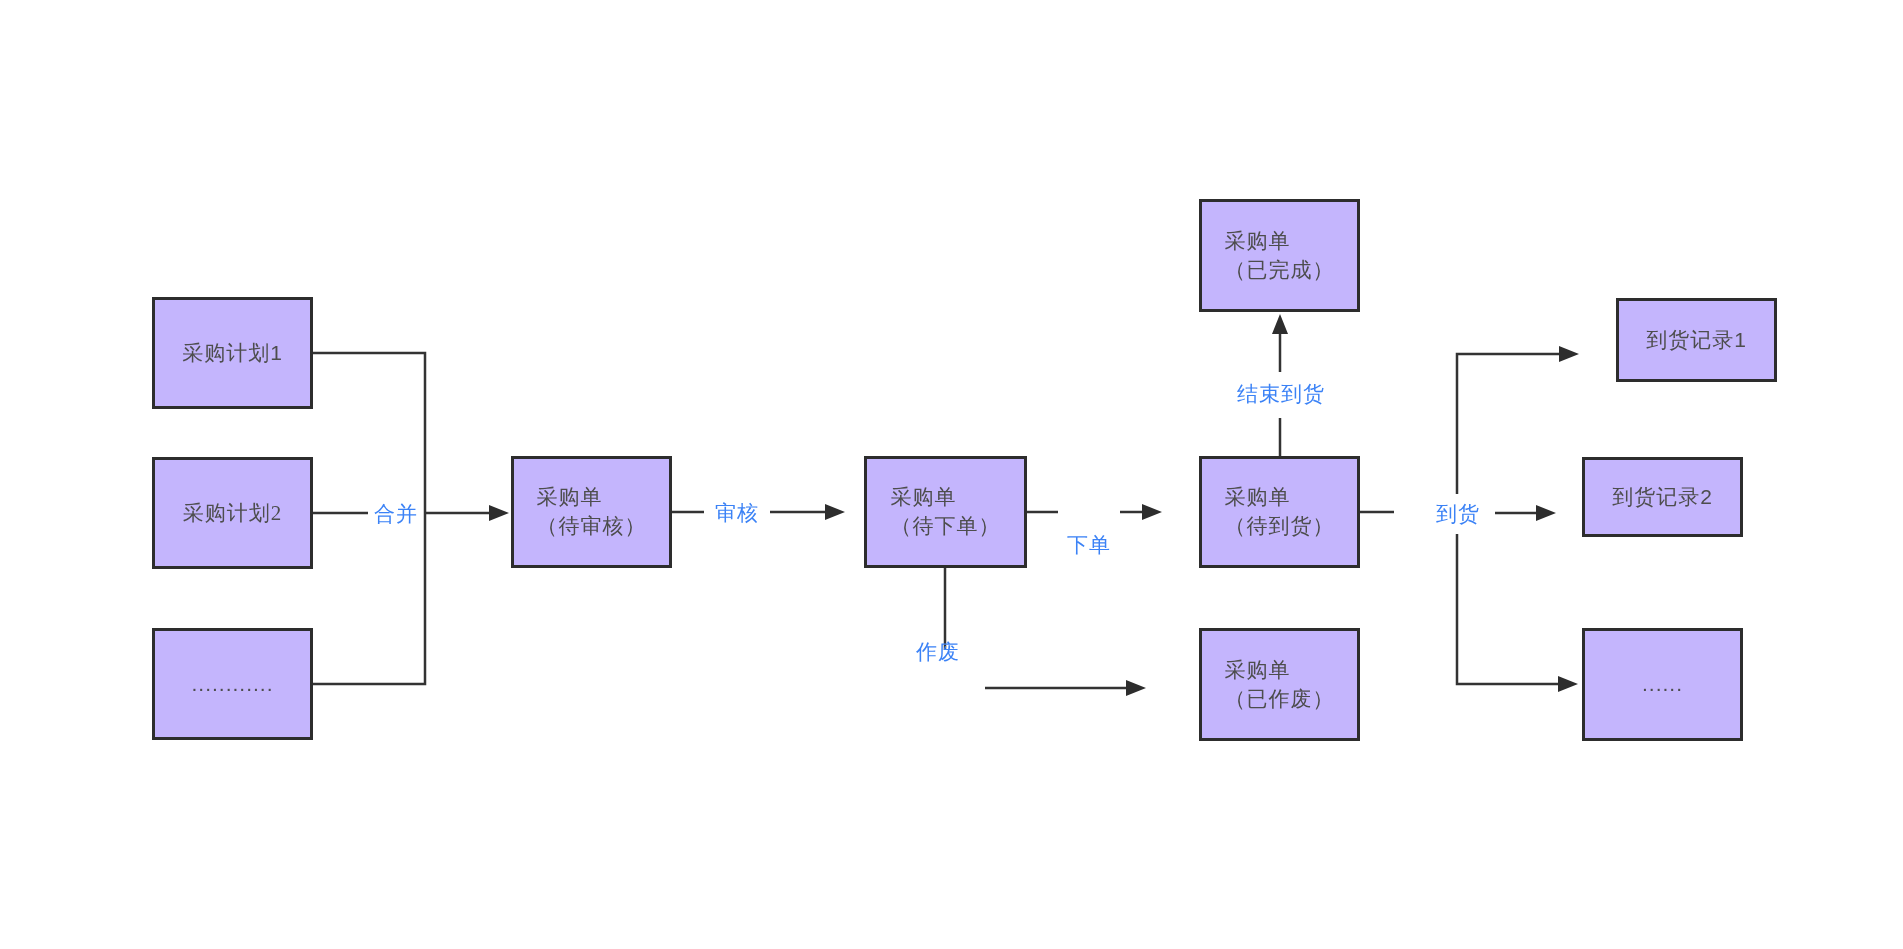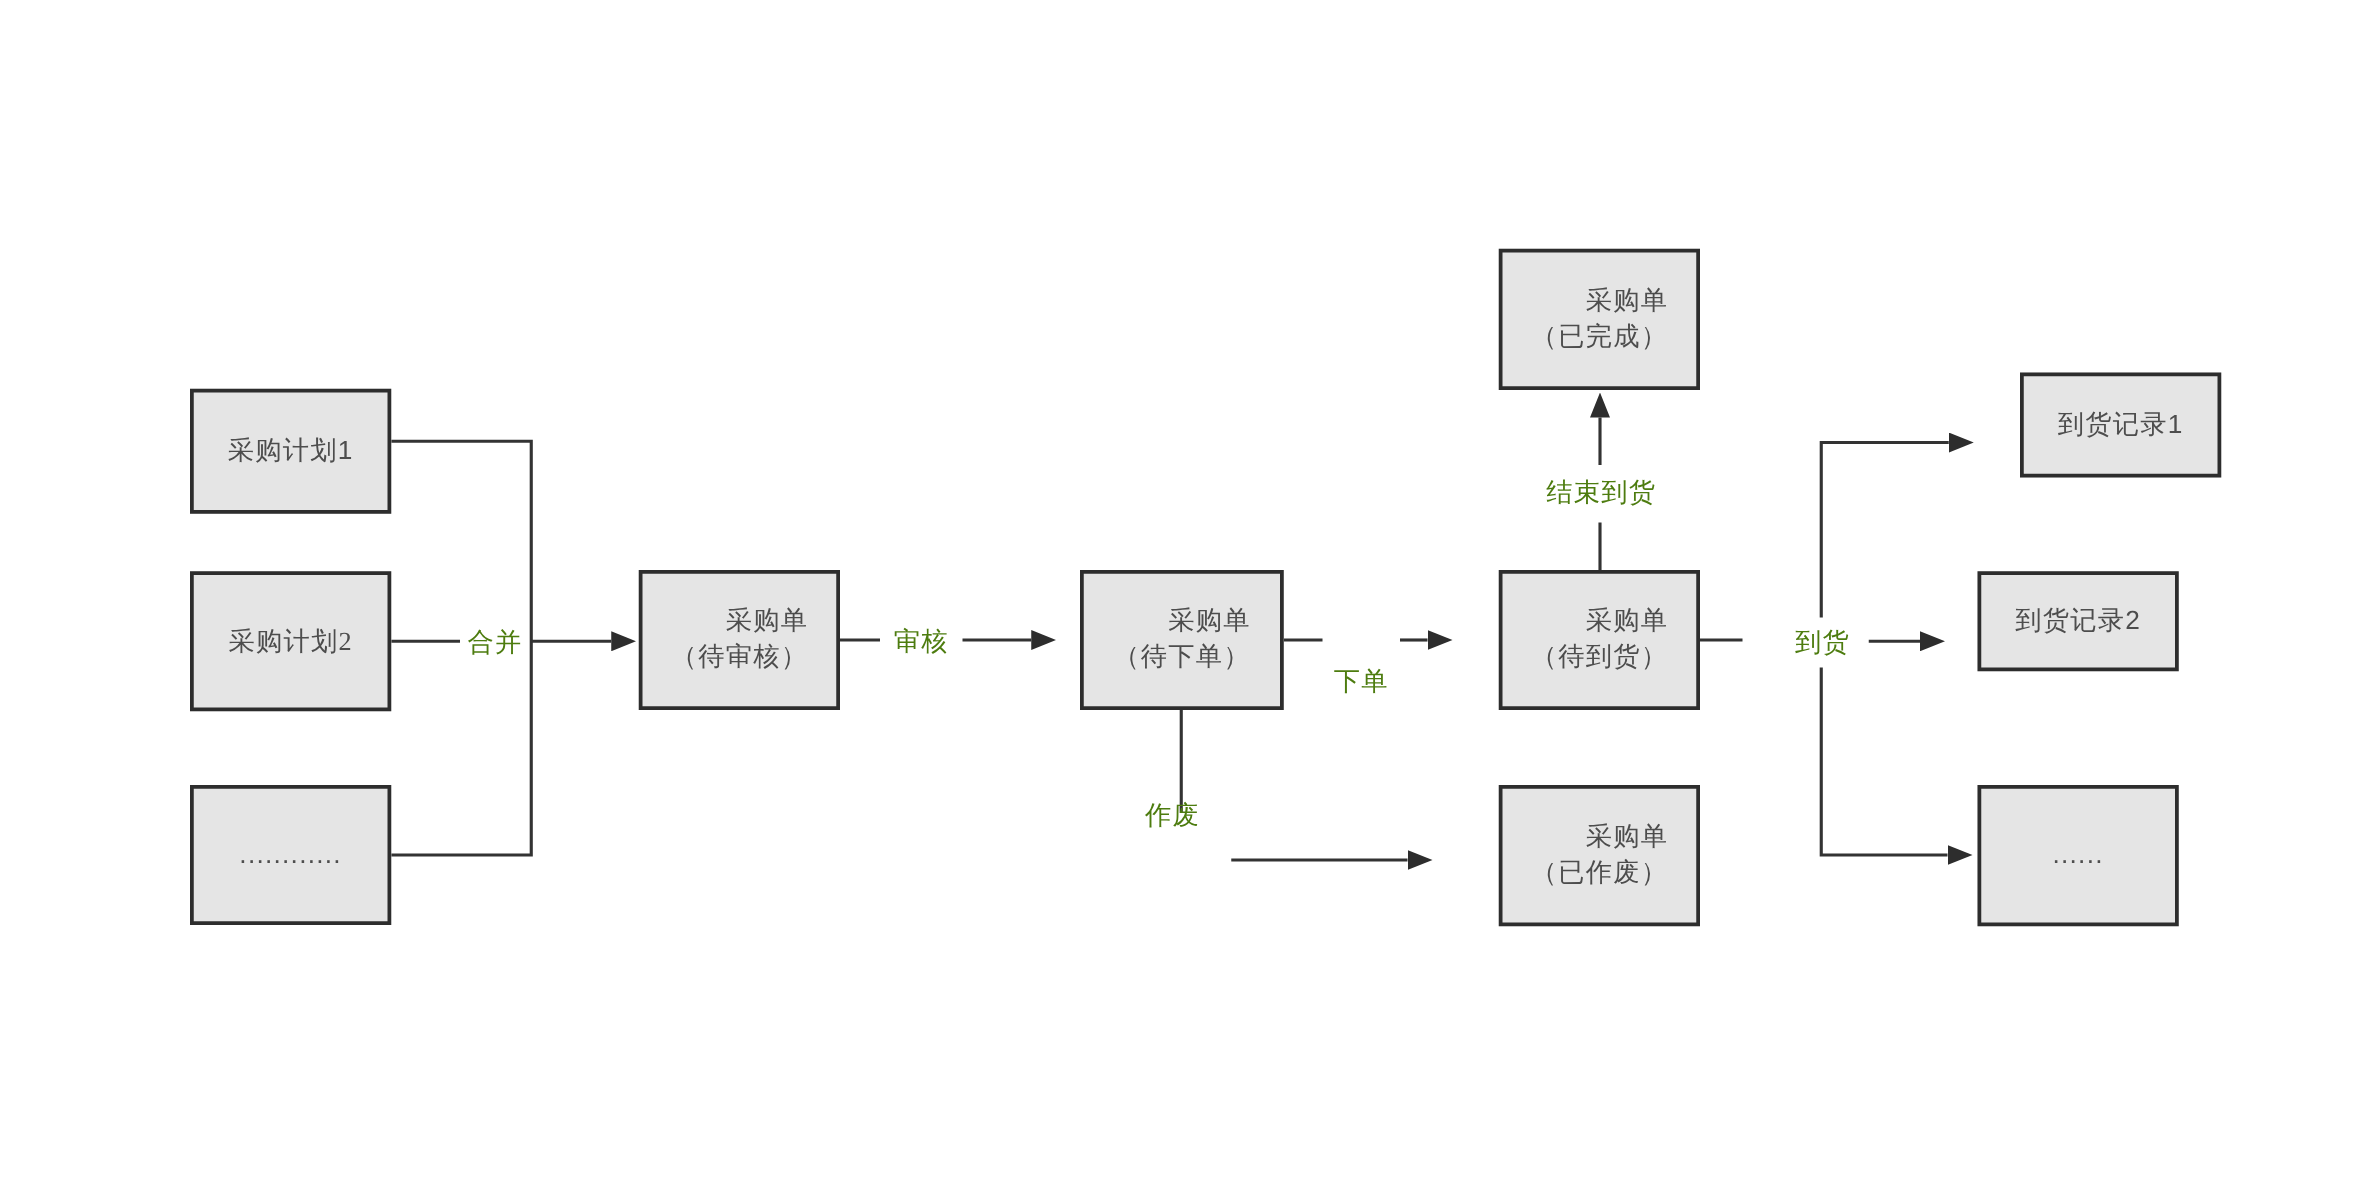--- a/index.html
+++ b/index.html
@@ -20,42 +20,42 @@
     left: 0;
     top: 0;
     width: 1903px;
     height: 949px;
     pointer-events: none;
   }
   .node {
     position: absolute;
     box-sizing: border-box;
     border: 3px solid #2d2d2d;
-    background: #e5e5e5;
+    background: #c4b5fd;
     color: #4d4d4d;
     font-size: 21px;
     line-height: 1.38;
     display: flex;
     align-items: center;
     justify-content: center;
-    text-align: right;
+    text-align: left;
     white-space: pre-line;
     letter-spacing: 1px;
   }
   .edge-label {
     position: absolute;
     transform: translate(-50%, -50%);
-    color: #4d7c0f;
+    color: #3b82f6;
     font-size: 21px;
     white-space: nowrap;
     letter-spacing: 1px;
     text-align: center;
   }
   
-  #n-plan1     { left: 152px;  top: 311px; width: 161px; height: 100px; }
+  #n-plan1     { left: 152px;  top: 297px; width: 161px; height: 112px; }
   #n-plan2     { left: 152px;  top: 457px; width: 161px; height: 112px; font-family: Liberation Serif, serif; }
   #n-plan-more { left: 152px;  top: 628px; width: 161px; height: 112px; }
   
   #n-po-review { left: 511px;  top: 456px; width: 161px; height: 112px; }
   
   #n-po-order  { left: 864px;  top: 456px; width: 163px; height: 112px; }
   
   #n-po-done   { left: 1199px; top: 199px; width: 161px; height: 113px; }
   #n-po-arrive { left: 1199px; top: 456px; width: 161px; height: 112px; }
   #n-po-void   { left: 1199px; top: 628px; width: 161px; height: 113px; }

